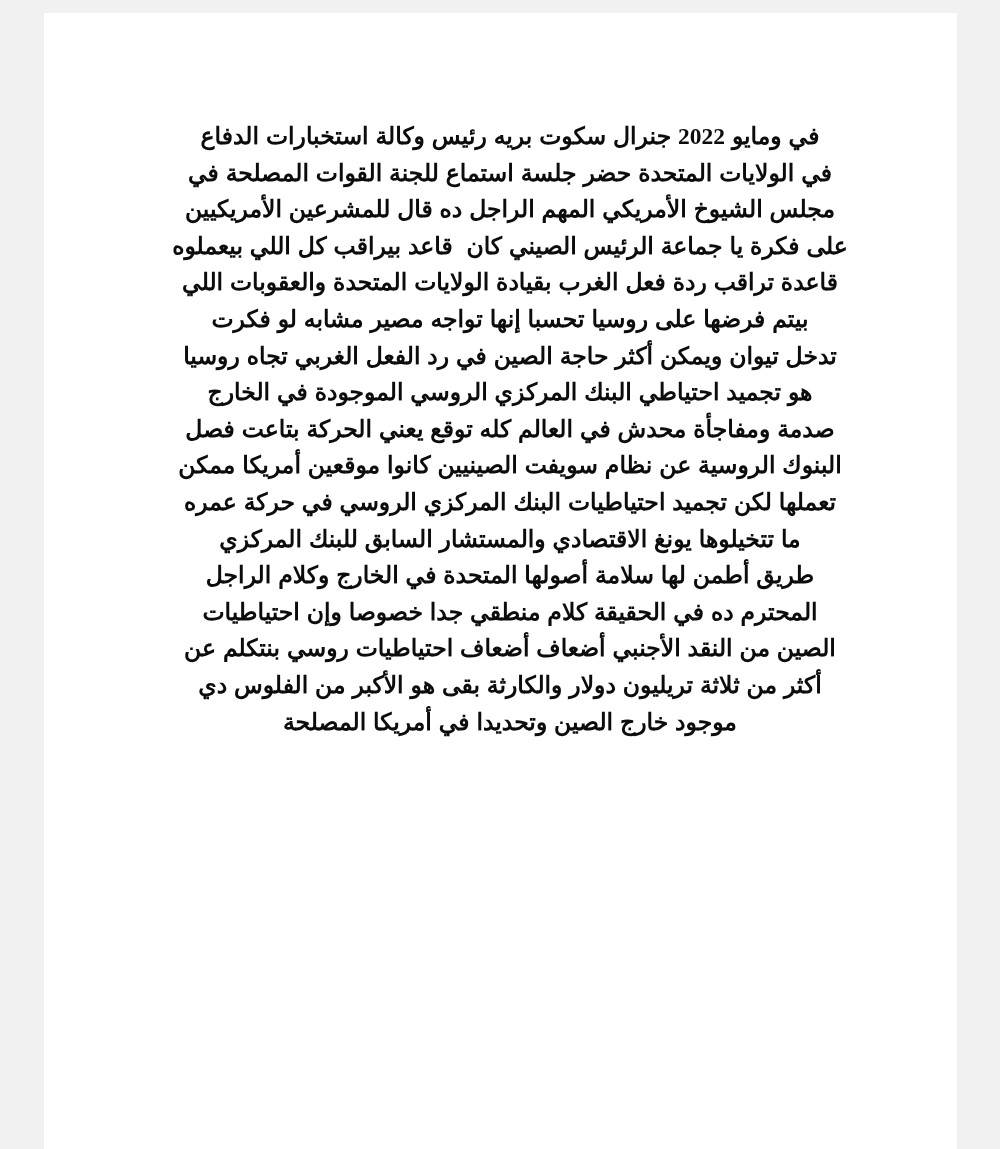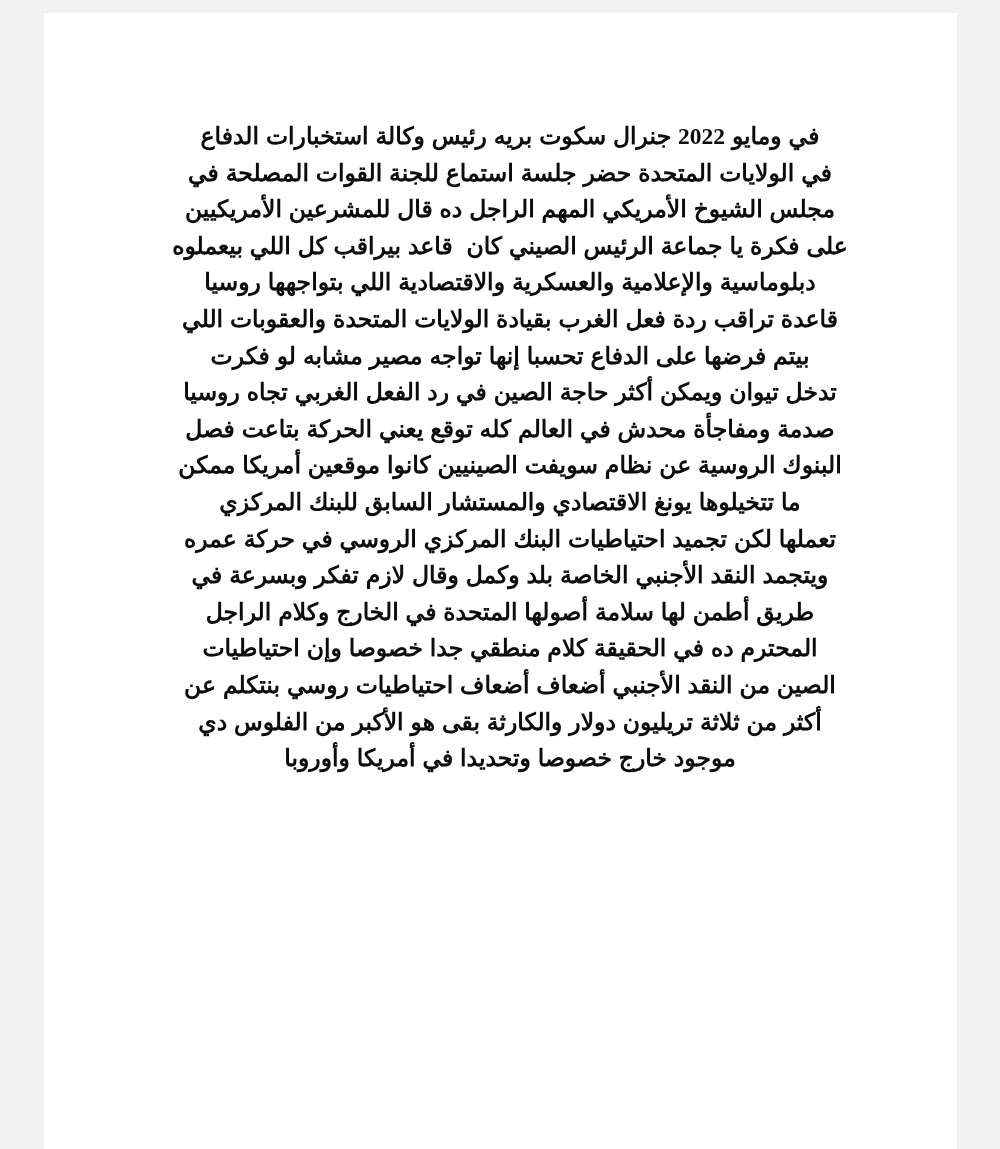--- a/index.html
+++ b/index.html
@@ -61,30 +61,29 @@
 
 <div id="page-canvas">
 
   <div id="paper-sheet">
 
     <div id="document-body">
       <span class="doc-line">في ومايو 2022 جنرال سكوت بريه رئيس وكالة استخبارات الدفاع</span>
       <span class="doc-line">في الولايات المتحدة حضر جلسة استماع للجنة القوات المصلحة في</span>
       <span class="doc-line">مجلس الشيوخ الأمريكي المهم الراجل ده قال للمشرعين الأمريكيين</span>
       <span class="doc-line">على فكرة يا جماعة الرئيس الصيني كان  قاعد بيراقب كل اللي بيعملوه</span>
-      <span class="doc-line">دبلوماسية والإعلامية والعسكرية والاقتصادية اللي بتواجهها روسيا</span>
       <span class="doc-line">قاعدة تراقب ردة فعل الغرب بقيادة الولايات المتحدة والعقوبات اللي</span>
-      <span class="doc-line">بيتم فرضها على الدفاع تحسبا إنها تواجه مصير مشابه لو فكرت</span>
+      <span class="doc-line">بيتم فرضها على روسيا تحسبا إنها تواجه مصير مشابه لو فكرت</span>
       <span class="doc-line">تدخل تيوان ويمكن أكثر حاجة الصين في رد الفعل الغربي تجاه روسيا</span>
+      <span class="doc-line">هو تجميد احتياطي البنك المركزي الروسي الموجودة في الخارج</span>
       <span class="doc-line">صدمة ومفاجأة محدش في العالم كله توقع يعني الحركة بتاعت فصل</span>
       <span class="doc-line">البنوك الروسية عن نظام سويفت الصينيين كانوا موقعين أمريكا ممكن</span>
+      <span class="doc-line">تعملها لكن تجميد احتياطيات البنك المركزي الروسي في حركة عمره</span>
       <span class="doc-line">ما تتخيلوها يونغ الاقتصادي والمستشار السابق للبنك المركزي</span>
-      <span class="doc-line">تعملها لكن تجميد احتياطيات البنك المركزي الروسي في حركة عمره</span>
-      <span class="doc-line">ويتجمد النقد الأجنبي الخاصة بلد وكمل وقال لازم تفكر وبسرعة في</span>
       <span class="doc-line">طريق أطمن لها سلامة أصولها المتحدة في الخارج وكلام الراجل</span>
       <span class="doc-line">المحترم ده في الحقيقة كلام منطقي جدا خصوصا وإن احتياطيات</span>
       <span class="doc-line">الصين من النقد الأجنبي أضعاف أضعاف احتياطيات روسي بنتكلم عن</span>
       <span class="doc-line">أكثر من ثلاثة تريليون دولار والكارثة بقى هو الأكبر من الفلوس دي</span>
-      <span class="doc-line">موجود خارج خصوصا وتحديدا في أمريكا وأوروبا</span>
+      <span class="doc-line">موجود خارج الصين وتحديدا في أمريكا المصلحة</span>
     </div>
 
   </div>
 </div>
 
 </body></html>

